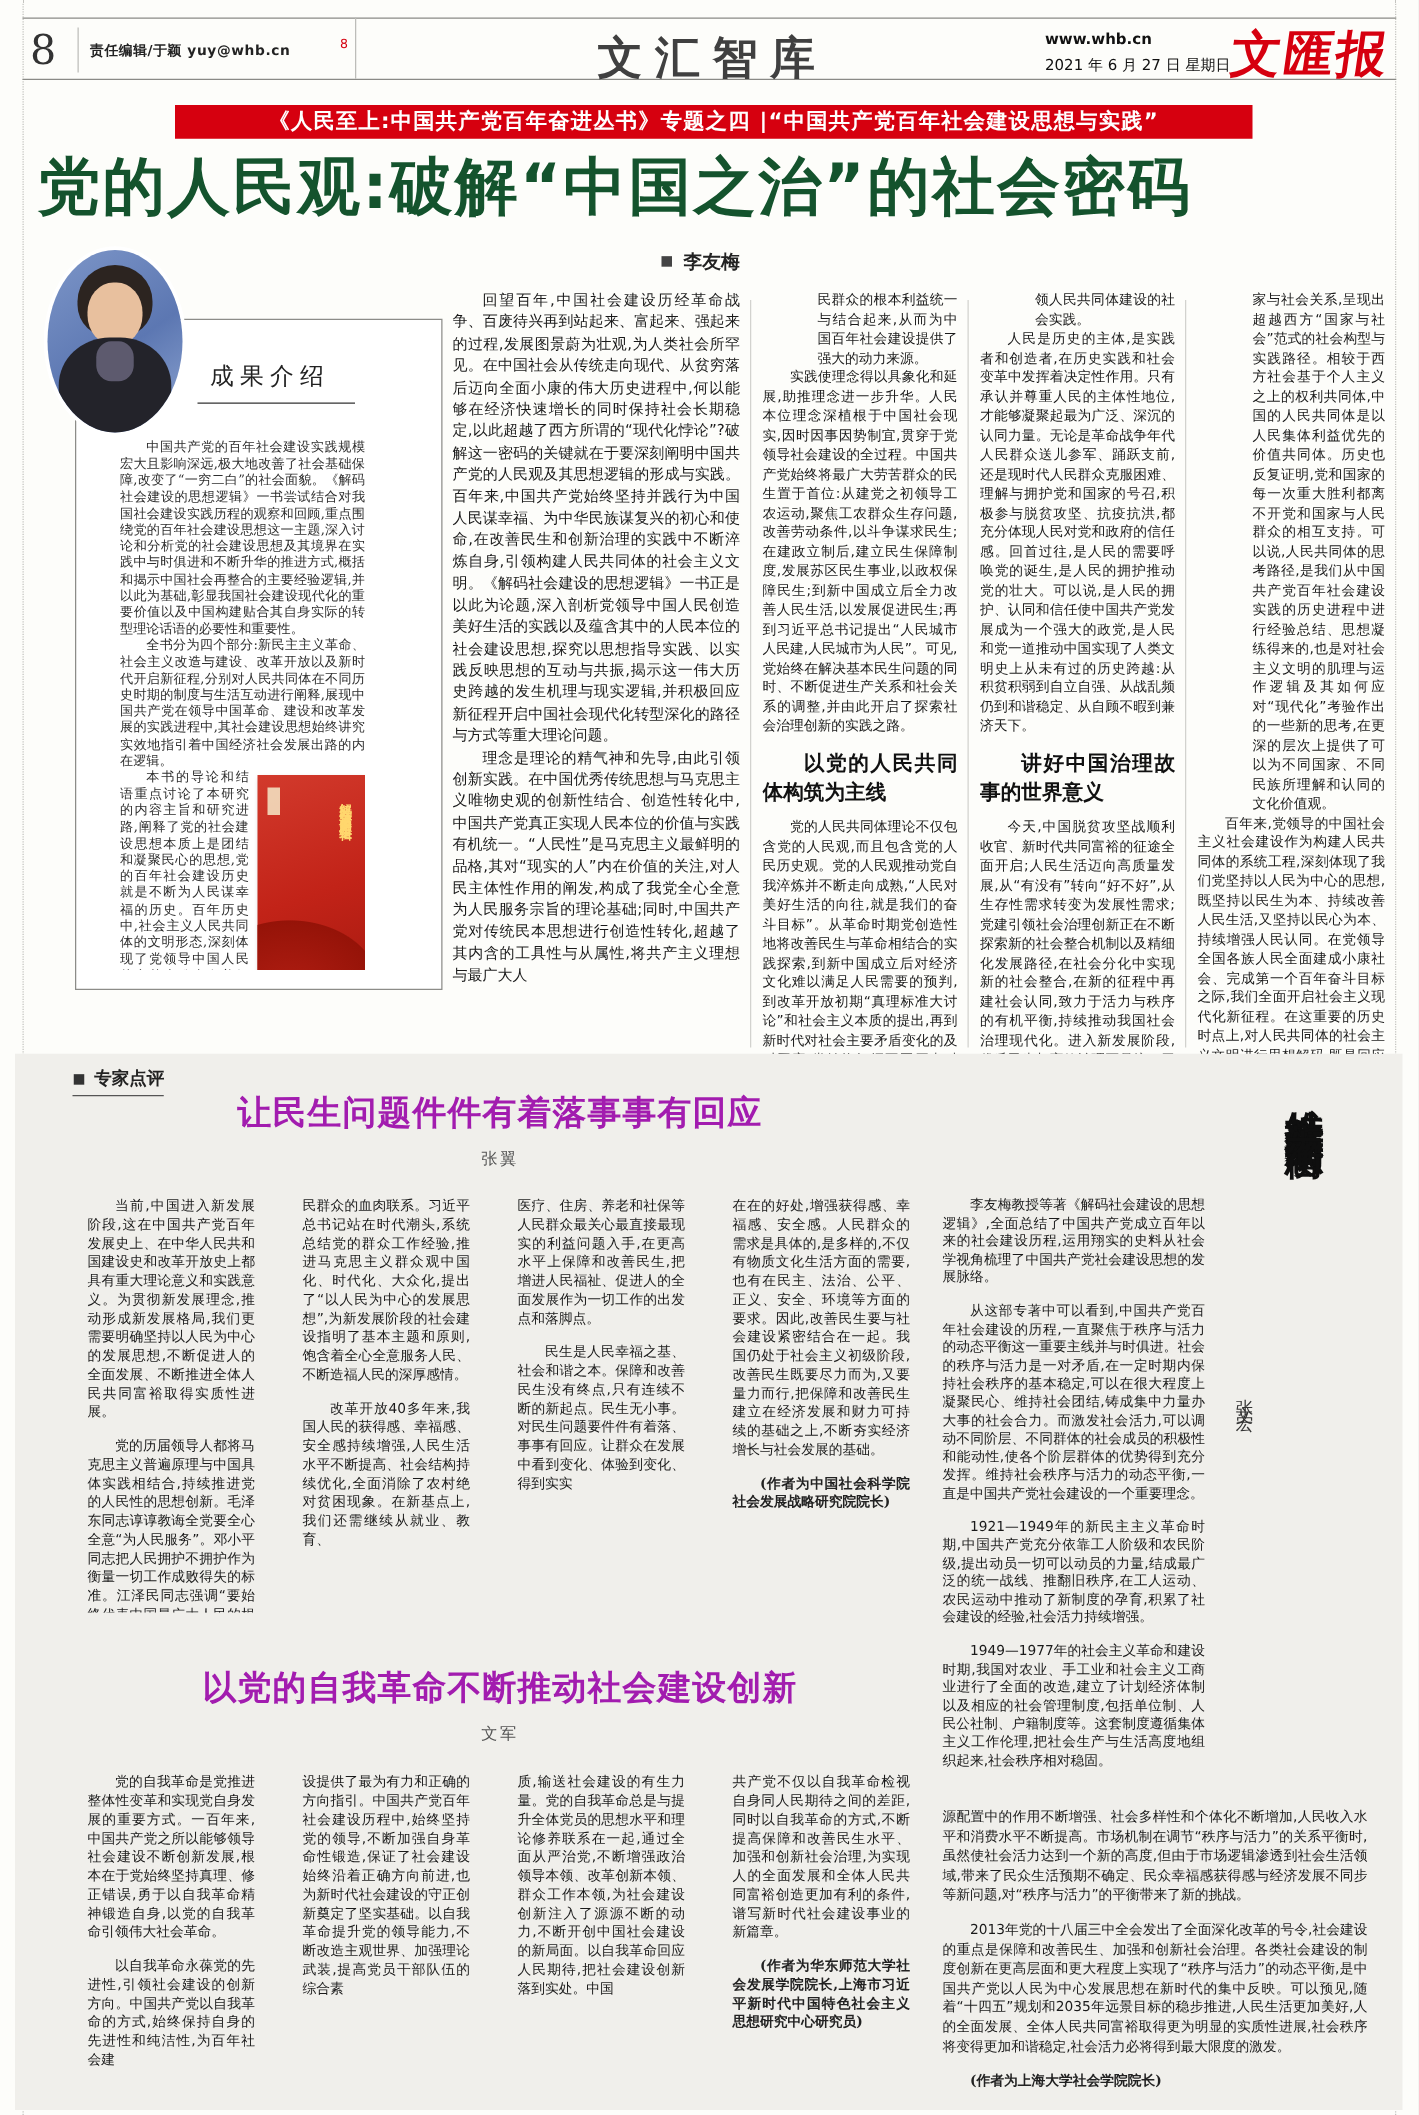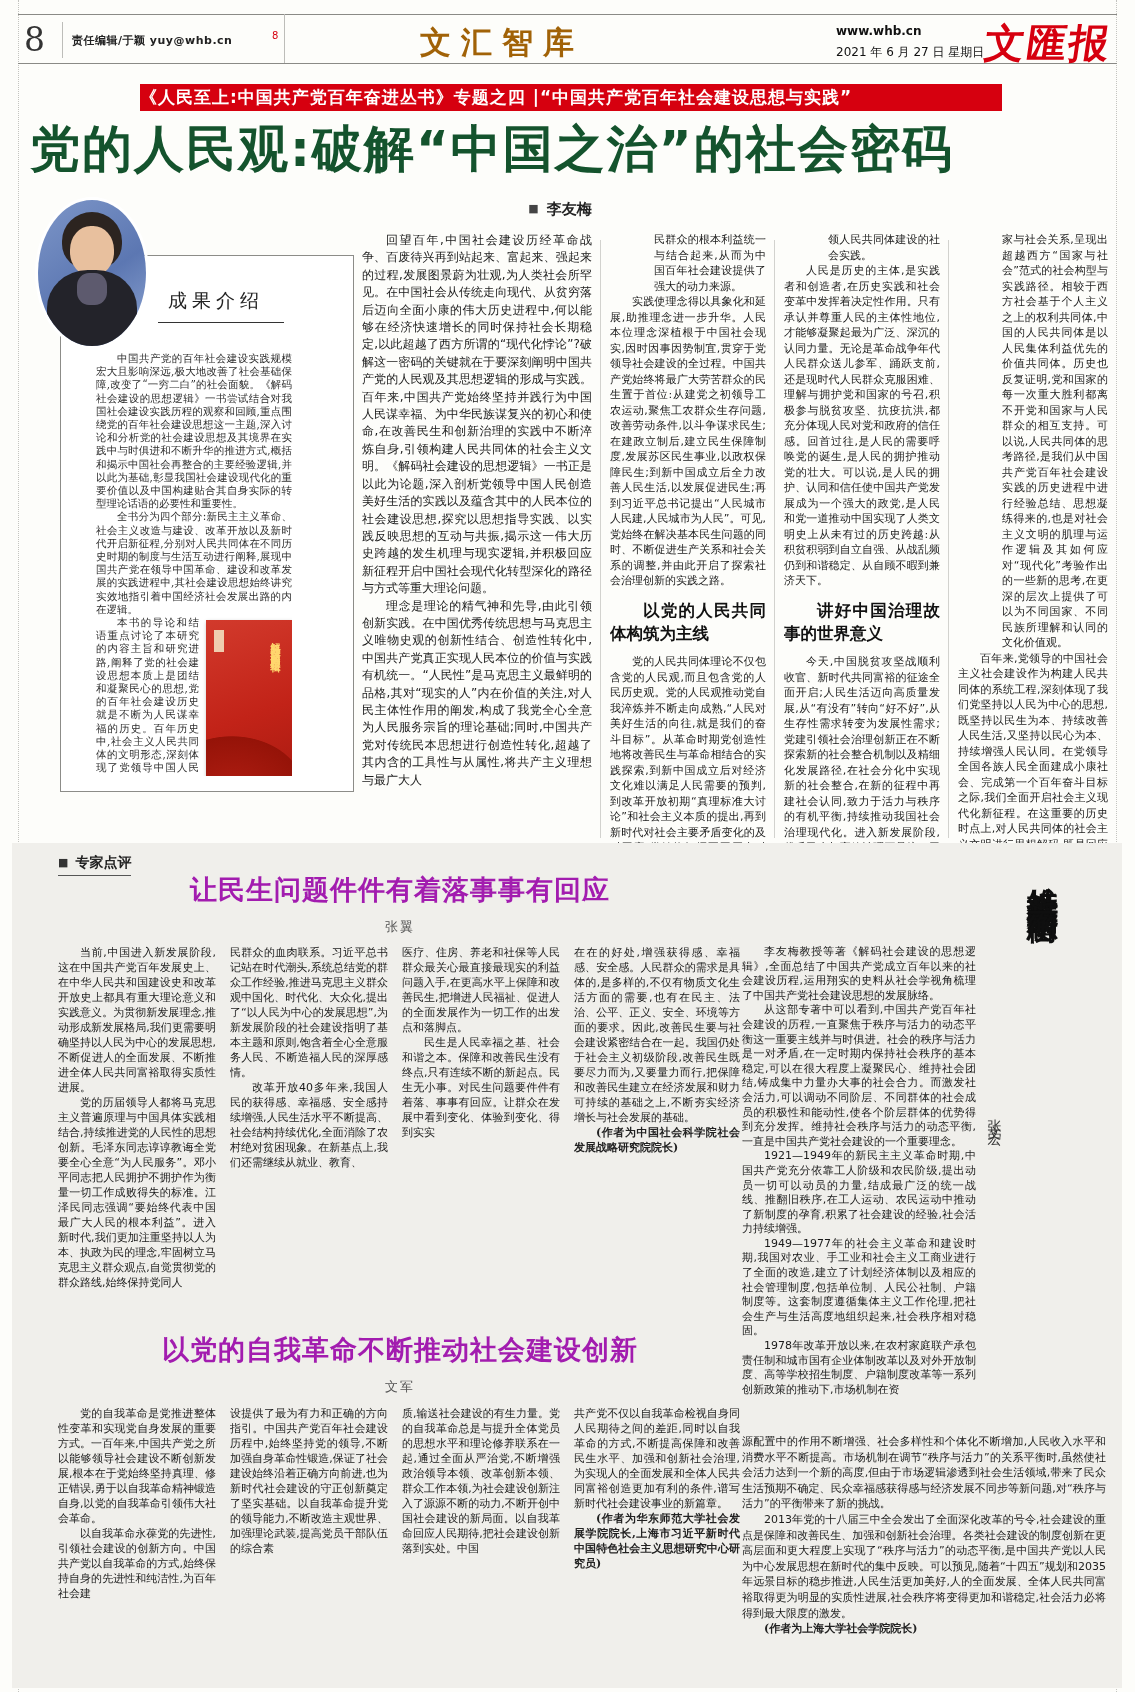--- a/index.html
+++ b/index.html
@@ -6,29 +6,29 @@
   .page{position:relative;width:1135px;height:1692px;margin:0 auto;background:#fdfdfa;
         font-family:"DejaVu Sans","Liberation Sans",sans-serif;color:#1a1a1a;overflow:hidden;}
   .abs{position:absolute;}
   .edge-dots{position:absolute;top:0;bottom:0;width:0;border-left:1px dotted #c4c4c0;}
   .hline{position:absolute;height:0;border-top:1px solid #8a8a86;}
   .vline{position:absolute;width:0;border-left:1px solid #bdbdb9;}
 
   
   .pagenum{font-family:"DejaVu Serif","Liberation Serif",serif;font-size:33px;color:#333;}
   .editor{font-size:11px;font-weight:bold;color:#222;letter-spacing:.5px;}
-  .section-title{font-size:31px;font-weight:600;letter-spacing:10px;color:#a16207;}
+  .section-title{font-size:36px;font-weight:600;letter-spacing:10px;color:#404040;text-align:center;}
   .site{font-size:12px;font-weight:bold;color:#111;}
   .date{font-size:12px;color:#111;margin-top:3px;}
   .brand{font-family:"DejaVu Serif","Liberation Serif",serif;font-size:40px;font-weight:900;
          color:#d6000f;transform:skewX(-8deg);letter-spacing:2px;}
   .corner-mark{font-size:10px;color:#d6000f;}
 
   
-  .banner{background:#d6000f;color:#fff;font-size:17px;font-weight:bold;
+  .banner{background:#d6000f;color:#fff;font-size:17px;font-weight:bold;text-align:center;
           line-height:27px;letter-spacing:1px;}
   .headline{font-size:50px;font-weight:800;text-align:left;letter-spacing:2px;color:#14532d;
             font-family:"DejaVu Sans","Liberation Sans",sans-serif;}
   .byline{font-size:15px;font-weight:bold;text-align:center;color:#222;}
   .byline .sq{color:#444;font-size:11px;vertical-align:2px;margin-right:8px;}
 
   
   .intro-box{border:1px solid #8c8c88;background:#fff;}
   .intro-title{font-size:19px;font-weight:normal;letter-spacing:5px;color:#222;}
   .intro-underline{position:absolute;border-top:1.5px solid #333;}
@@ -57,21 +57,21 @@
   .note{font-weight:bold;font-family:"DejaVu Serif","Liberation Serif",serif;color:#222;}
   .colrule{position:absolute;width:0;border-left:1px solid #d2d2ce;}
 
   
   .expert-panel{background:#f0efeb;}
   .expert-label{font-size:14px;font-weight:bold;color:#222;border-bottom:1px solid #555;padding-bottom:5px;}
   .expert-label .sq{color:#333;font-size:11px;margin-right:7px;vertical-align:1px;}
   .a-title{font-size:27px;font-weight:800;text-align:center;color:#a21caf;letter-spacing:1px;}
   .a-author{font-size:13px;color:#555;text-align:center;letter-spacing:2px;}
   .ecol{position:absolute;overflow:hidden;font-size:11px;line-height:15px;text-align:justify;}
-  .ecol p{margin:0;text-indent:2em;}
+  .ecol p{margin:12px;text-indent:2em;}
   .ecol p.cont{text-indent:0;}
   .v-title{writing-mode:vertical-rl;font-size:31px;font-weight:800;letter-spacing:2px;color:#0f0f0f;}
   .v-author{writing-mode:vertical-rl;font-size:14px;color:#333;letter-spacing:6px;}
 </style>
 </head>
 <body>
 
 <div class="page">
 
   <div class="edge-dots" style="left:18px;"></div>

